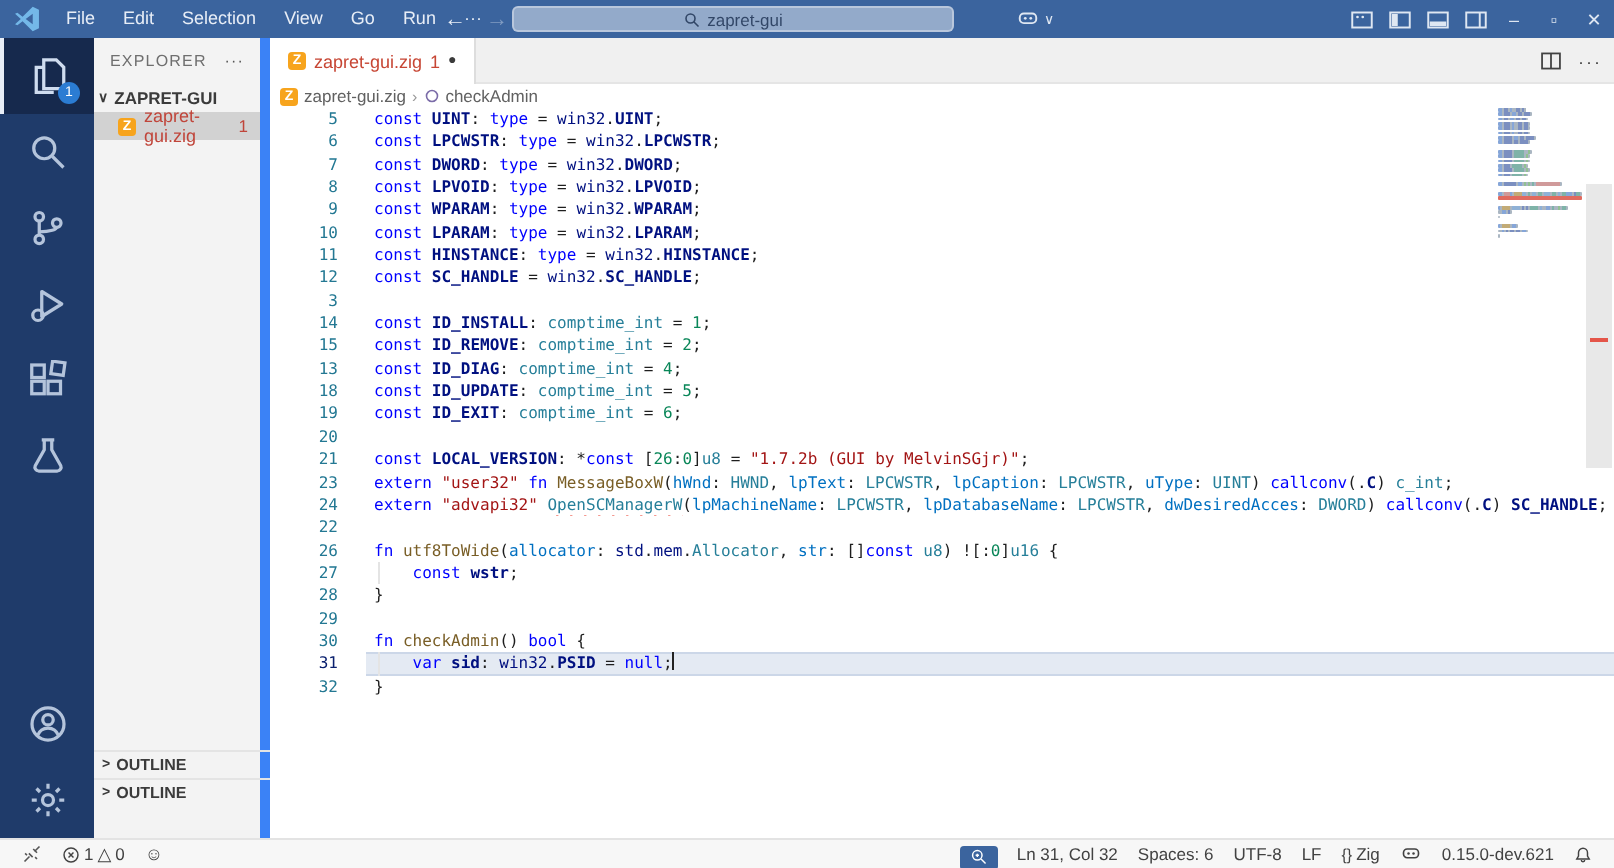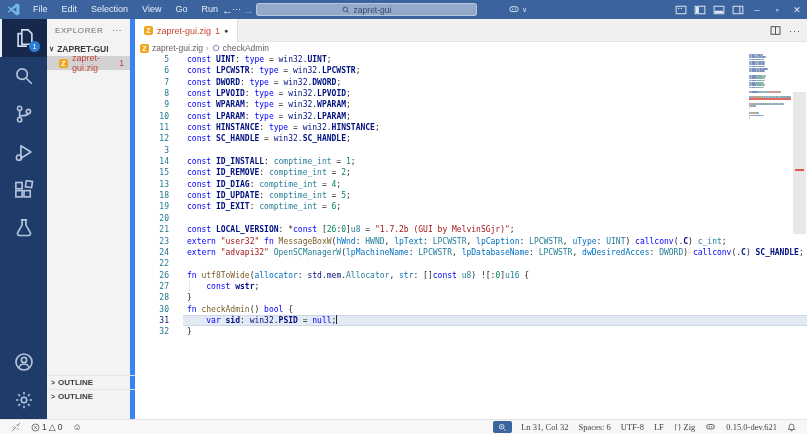--- a/index.html
+++ b/index.html
@@ -63,21 +63,21 @@
 
   .minimap { position:absolute; right:17px; top:35px; width:42px; height:180px; }
   .mm-line { position:absolute; left:1px; height:1.6px; border-radius:.5px; }
   .overview { position:absolute; right:0; top:23px; width:17px; height:377px; }
   .ov-slider { position:absolute; left:3px; right:1px; top:50px; height:142px; background:rgba(100,100,100,.15); }
   .ov-err { position:absolute; left:5px; right:3px; top:127px; height:2px; background:#e45549; }
 
   
   .statusbar { position:absolute; left:0; top:419px; width:807px; height:15px; background:#f7f7f7; border-top:1px solid #e3e3e3; display:flex; align-items:center; font-size:8.5px; color:#424242; padding:0 6px; }
   .st-item { display:flex; align-items:center; gap:2px; padding:0 5px; height:15px; }
-  .st-right { margin-left:auto; display:flex; align-items:center;font-family:Liberation Serif, serif; }
+  .st-right { margin-left:auto; display:flex; align-items:flex-end; }
   .st-chip { background:#3b649e; color:#fff; border-radius:2px; height:12px; padding:0 5px; display:flex; align-items:center; margin-right:4px; }
   svg { display:block; }
 </style>
 </head>
 <body>
 
 <div id="app">
 
   <div class="titlebar">
     <span class="vscode-logo">
@@ -310,20 +310,21 @@
         <div class="code-row"><div class="ln">18</div><div class="lc"><span class="tk-kw">const</span><span class="tk-tx"> </span><span class="tk-decl">ID_UPDATE</span><span class="tk-tx">: </span><span class="tk-ty">comptime_int</span><span class="tk-tx"> = </span><span class="tk-nu">5</span><span class="tk-tx">;</span></div></div>
         <div class="code-row"><div class="ln">19</div><div class="lc"><span class="tk-kw">const</span><span class="tk-tx"> </span><span class="tk-decl">ID_EXIT</span><span class="tk-tx">: </span><span class="tk-ty">comptime_int</span><span class="tk-tx"> = </span><span class="tk-nu">6</span><span class="tk-tx">;</span></div></div>
         <div class="code-row"><div class="ln">20</div><div class="lc"></div></div>
         <div class="code-row"><div class="ln">21</div><div class="lc"><span class="tk-kw">const</span><span class="tk-tx"> </span><span class="tk-decl">LOCAL_VERSION</span><span class="tk-tx">: *</span><span class="tk-kw">const</span><span class="tk-tx"> [</span><span class="tk-nu">26</span><span class="tk-tx">:</span><span class="tk-nu">0</span><span class="tk-tx">]</span><span class="tk-ty">u8</span><span class="tk-tx"> = </span><span class="tk-st">"1.7.2b (GUI by MelvinSGjr)"</span><span class="tk-tx">;</span></div></div>
         <div class="code-row"><div class="ln">23</div><div class="lc"><span class="tk-kw">extern</span><span class="tk-tx"> </span><span class="tk-st">"user32"</span><span class="tk-tx"> </span><span class="tk-kw">fn</span><span class="tk-tx"> </span><span class="tk-fn">MessageBoxW</span><span class="tk-tx">(</span><span class="tk-pa">hWnd</span><span class="tk-tx">: </span><span class="tk-ty">HWND</span><span class="tk-tx">, </span><span class="tk-pa">lpText</span><span class="tk-tx">: </span><span class="tk-ty">LPCWSTR</span><span class="tk-tx">, </span><span class="tk-pa">lpCaption</span><span class="tk-tx">: </span><span class="tk-ty">LPCWSTR</span><span class="tk-tx">, </span><span class="tk-pa">uType</span><span class="tk-tx">: </span><span class="tk-ty">UINT</span><span class="tk-tx">) </span><span class="tk-kw">callconv</span><span class="tk-tx">(.</span><span class="tk-decl">C</span><span class="tk-tx">) </span><span class="tk-ty">c_int</span><span class="tk-tx">;</span></div></div>
         <div class="code-row"><div class="ln">24</div><div class="lc"><span class="tk-kw">extern</span><span class="tk-tx"> </span><span class="tk-st">"advapi32"</span><span class="tk-tx"> </span><span class="tk-fe">OpenSCManagerW</span><span class="tk-tx">(</span><span class="tk-pa">lpMachineName</span><span class="tk-tx">: </span><span class="tk-ty">LPCWSTR</span><span class="tk-tx">, </span><span class="tk-pa">lpDatabaseName</span><span class="tk-tx">: </span><span class="tk-ty">LPCWSTR</span><span class="tk-tx">, </span><span class="tk-pa">dwDesiredAcces</span><span class="tk-tx">: </span><span class="tk-ty">DWORD</span><span class="tk-tx">) </span><span class="tk-kw">callconv</span><span class="tk-tx">(.</span><span class="tk-decl">C</span><span class="tk-tx">) </span><span class="tk-decl">SC_HANDLE</span><span class="tk-tx">;</span></div></div>
         <div class="code-row"><div class="ln">22</div><div class="lc"></div></div>
         <div class="code-row"><div class="ln">26</div><div class="lc"><span class="tk-kw">fn</span><span class="tk-tx"> </span><span class="tk-fn">utf8ToWide</span><span class="tk-tx">(</span><span class="tk-pa">allocator</span><span class="tk-tx">: </span><span class="tk-ns">std</span><span class="tk-tx">.</span><span class="tk-ns">mem</span><span class="tk-tx">.</span><span class="tk-ty">Allocator</span><span class="tk-tx">, </span><span class="tk-pa">str</span><span class="tk-tx">: []</span><span class="tk-kw">const</span><span class="tk-tx"> </span><span class="tk-ty">u8</span><span class="tk-tx">) ![:</span><span class="tk-nu">0</span><span class="tk-tx">]</span><span class="tk-ty">u16</span><span class="tk-tx"> {</span></div></div>
         <div class="code-row"><div class="ln">27</div><div class="lc ig"><span class="tk-tx">    </span><span class="tk-kw">const</span><span class="tk-tx"> </span><span class="tk-decl">wstr</span><span class="tk-tx">;</span></div></div>
         <div class="code-row"><div class="ln">28</div><div class="lc"><span class="tk-tx">}</span></div></div>
+        <div class="code-row"><div class="ln">29</div><div class="lc"></div></div>
         <div class="code-row"><div class="ln">30</div><div class="lc"><span class="tk-kw">fn</span><span class="tk-tx"> </span><span class="tk-fn">checkAdmin</span><span class="tk-tx">() </span><span class="tk-kw">bool</span><span class="tk-tx"> {</span></div></div>
         <div class="code-row cur"><div class="ln">31</div><div class="lc ig"><span class="tk-tx">    </span><span class="tk-kw">var</span><span class="tk-tx"> </span><span class="tk-decl">sid</span><span class="tk-tx">: </span><span class="tk-ns">win32</span><span class="tk-tx">.</span><span class="tk-decl">PSID</span><span class="tk-tx"> = </span><span class="tk-kw">null</span><span class="tk-tx">;</span><span class="caret"></span></div></div>
         <div class="code-row"><div class="ln">32</div><div class="lc"><span class="tk-tx">}</span></div></div>
       </div>
     <div class="minimap">
         <div class="mm-line" style="top: 0px; display: flex; width: 14.5px; overflow: hidden;">
           <span style="width: 2.1px; height: 100%; background: rgb(134, 166, 216);"></span>
           <span style="width: 1px; height: 100%; background: rgb(170, 182, 194);"></span>
           <span style="width: 1.68px; height: 100%; background: rgb(123, 143, 192);"></span>
           <span style="width: 1px; height: 100%; background: rgb(170, 182, 194);"></span>

